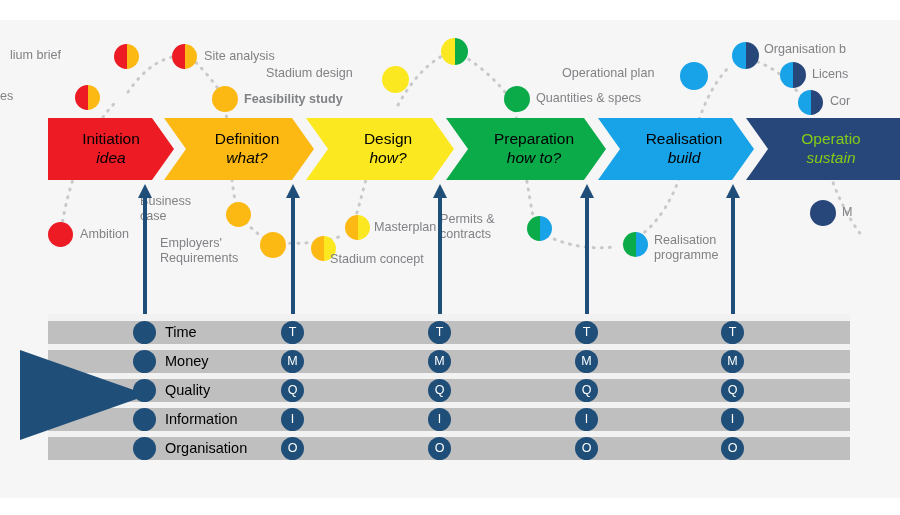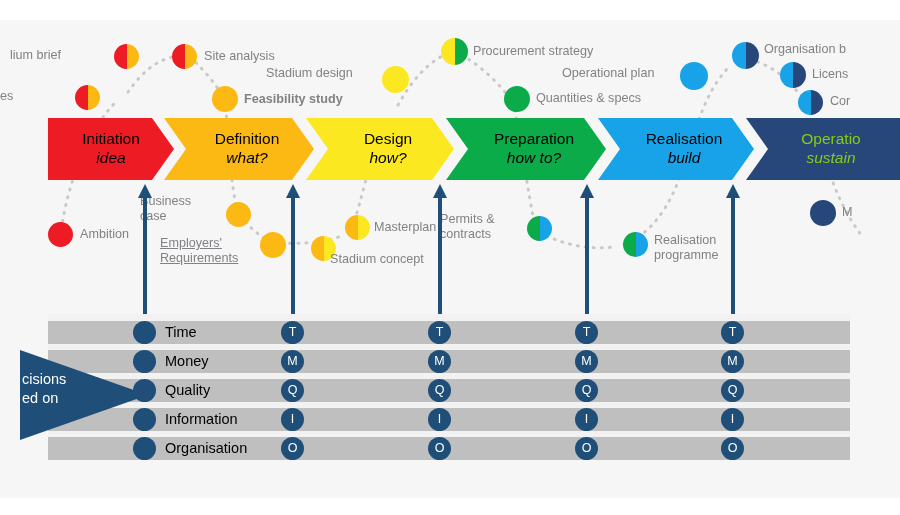--- a/index.html
+++ b/index.html
@@ -213,21 +213,20 @@
   <div class="dot" style="left:212px;top:86px;width:26px;height:26px;">
     <span class="lh" style="background:#fcb913"></span>
     <span class="rh" style="background:#fcb913"></span>
   </div>
   <div class="mlabel" style="left:244px;top:92px;font-weight:bold;">Feasibility study</div>
 
   <div class="dot" style="left:441px;top:38px;width:27px;height:27px;">
     <span class="lh" style="background:#fbe821"></span>
     <span class="rh" style="background:#0cab4a"></span>
   </div>
-  <div class="mlabel" style="left:473px;top:44px;">Procurement strategy</div>
 
   <div class="dot" style="left:504px;top:86px;width:26px;height:26px;">
     <span class="lh" style="background:#0cab4a"></span>
     <span class="rh" style="background:#0cab4a"></span>
   </div>
   <div class="mlabel" style="left:536px;top:91px;">Quantities &amp; specs</div>
 
   <div class="dot" style="left:680px;top:62px;width:28px;height:28px;">
     <span class="lh" style="background:#18a3e8"></span>
     <span class="rh" style="background:#18a3e8"></span>
@@ -262,21 +261,21 @@
     <span class="lh" style="background:#fcb913"></span>
     <span class="rh" style="background:#fcb913"></span>
   </div>
   <div class="mlabel r" style="left:140px;top:194px;width:78px;">Business
 case</div>
 
   <div class="dot" style="left:260px;top:232px;width:26px;height:26px;">
     <span class="lh" style="background:#fcb913"></span>
     <span class="rh" style="background:#fcb913"></span>
   </div>
-  <div class="mlabel r" style="left:160px;top:236px;width:92px;text-decoration:underline;">Employers'
+  <div class="mlabel r" style="left:160px;top:236px;width:92px;">Employers'
 Requirements</div>
 
   <div class="dot" style="left:311px;top:236px;width:25px;height:25px;">
     <span class="lh" style="background:#fcb913"></span>
     <span class="rh" style="background:#fbe821"></span>
   </div>
   <div class="mlabel" style="left:330px;top:252px;">Stadium concept</div>
 
   <div class="dot" style="left:345px;top:215px;width:25px;height:25px;">
     <span class="lh" style="background:#fcb913"></span>
@@ -327,22 +326,20 @@
 
   <div id="table">
     <div class="trow" style="top:7px;"></div>
     <div class="trow" style="top:36px;"></div>
     <div class="trow" style="top:65px;"></div>
     <div class="trow" style="top:94px;"></div>
     <div class="trow" style="top:123px;"></div>
   </div>
 
   <div id="dectri"></div>
-  <div id="dectext">cisions
-ed on</div>
 
   <div class="rowlabel" style="top:321px;">Time</div>
   <div class="rowlabel" style="top:350px;">Money</div>
   <div class="rowlabel" style="top:379px;">Quality</div>
   <div class="rowlabel" style="top:408px;">Information</div>
   <div class="rowlabel" style="top:437px;">Organisation</div>
 
   <div class="node" style="left:133px;top:321px;"></div>
   <div class="node" style="left:133px;top:350px;"></div>
   <div class="node" style="left:133px;top:379px;"></div>

